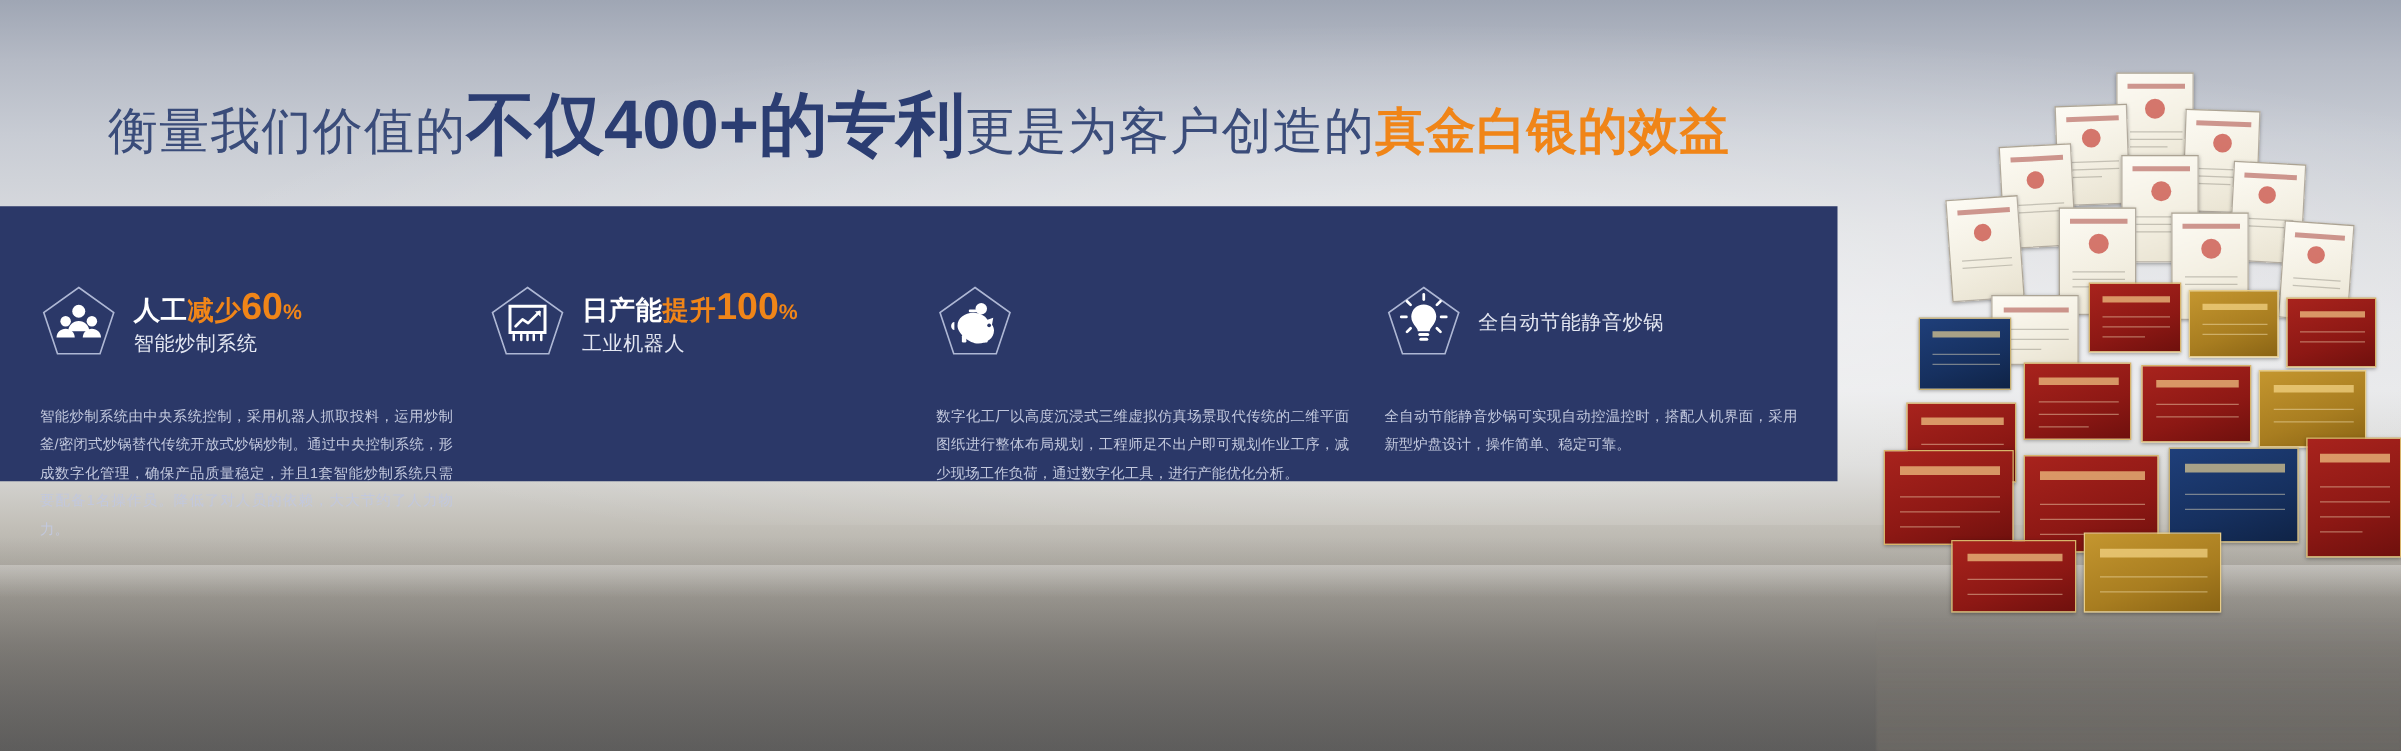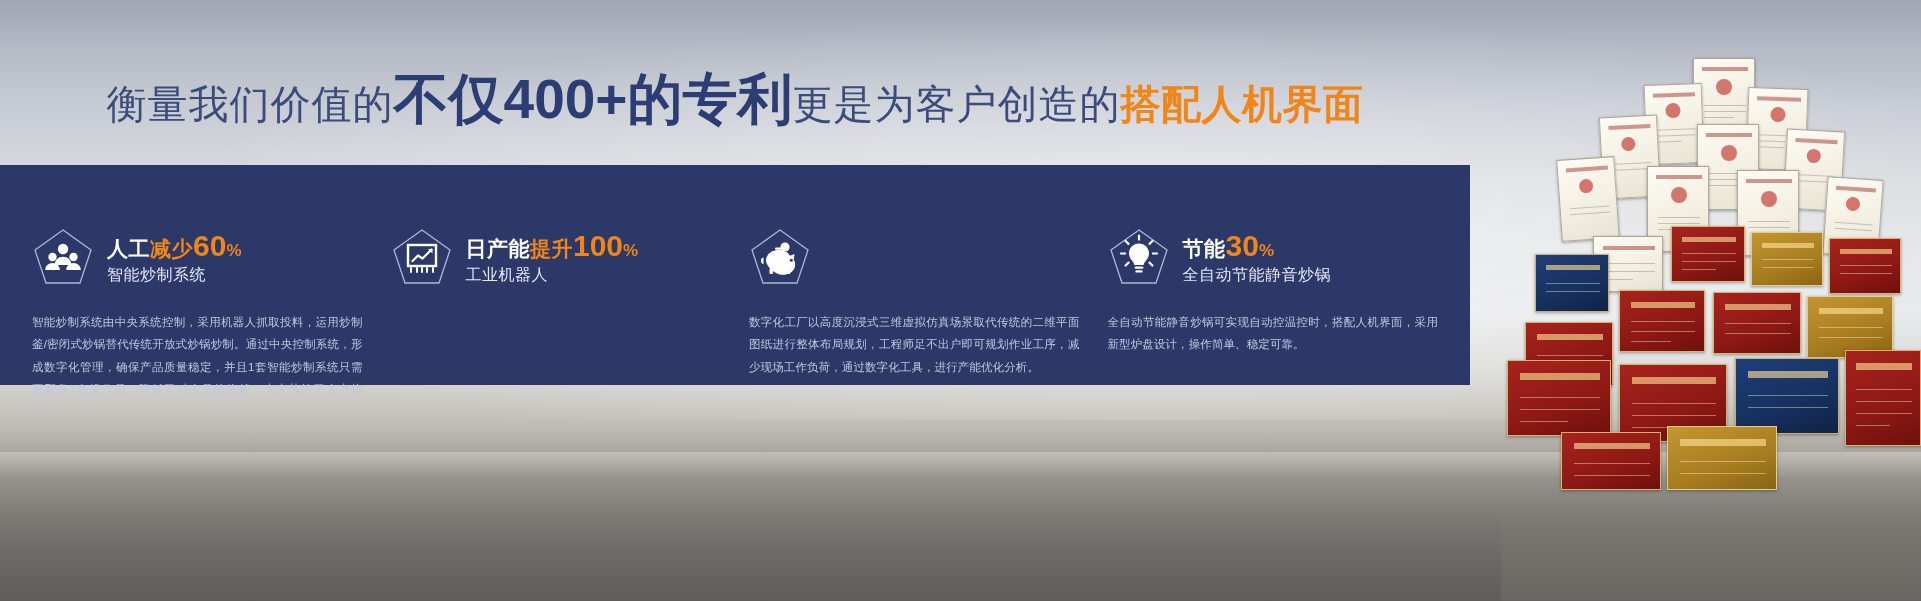--- a/index.html
+++ b/index.html
@@ -136,21 +136,21 @@
   .t-orange-pct {
     font-size: 17px; font-weight: bold; color: #f08518;
   }
   .feat-sub {
     font-size: 16px;
     color: #e4e7f2;
     letter-spacing: 0.5px;
     white-space: nowrap;
   }
   .feat-body {
-    margin-top: 22px;
+    margin-top: 34px;
     font-size: 11.5px;
     line-height: 1.95;
     color: #c2c8dd;
     text-align: justify;
     letter-spacing: 0.1px;
   }
 
   
   #certs {
     position: absolute;
@@ -367,21 +367,21 @@
     </div>
     <div class="cert plaque-red" style="left:60px; top:392px; width:100px; height:58px;">
       <div class="hdr g" style="left:12px; top:10px; width:76px; height:6px;"></div>
       <div class="ln w" style="left:12px; top:30px; width:76px;"></div>
       <div class="ln w" style="left:12px; top:42px; width:76px;"></div>
     </div>
   </div>
   <div id="cert-reflection"></div>
 
   <div id="headline">
-    <span class="hl-sub">衡量我们价值的</span><span class="hl-strong">不仅400+的专利</span><span class="hl-sub">更是为客户创造的</span><span class="hl-accent">搭配人机界面</span>
+    <span class="hl-sub">衡量我们价值的</span><span class="hl-strong">不仅400+的专利</span><span class="hl-sub">更是为客户创造的</span><span class="hl-accent">真金白银的效益</span>
   </div>
 
   <div id="panel"></div>
 
   <div id="features">
 
     <div class="feature">
       <div class="feat-head">
         <div class="feat-icon">
           <svg viewBox="0 0 62 62" xmlns="http://www.w3.org/2000/svg">
@@ -463,21 +463,20 @@
               <line x1="17.6" y1="14" x2="20.5" y2="16.9"></line>
               <line x1="44.4" y1="14" x2="41.5" y2="16.9"></line>
               <line x1="13" y1="26.5" x2="17.1" y2="26.5"></line>
               <line x1="49" y1="26.5" x2="44.9" y2="26.5"></line>
               <line x1="17.6" y1="38.5" x2="20.5" y2="35.6"></line>
               <line x1="44.4" y1="38.5" x2="41.5" y2="35.6"></line>
             </g>
           </svg>
         </div>
         <div class="feat-titles">
-          <div class="feat-title"><span class="t-white">节能</span><span class="t-orange-sm"></span><span class="t-orange-big">30</span><span class="t-orange-pct">%</span></div>
           <div class="feat-sub">全自动节能静音炒锅</div>
         </div>
       </div>
       <div class="feat-body">全自动节能静音炒锅可实现自动控温控时，搭配人机界面，采用新型炉盘设计，操作简单、稳定可靠。</div>
     </div>
 
   </div>
 
 </div>
 

